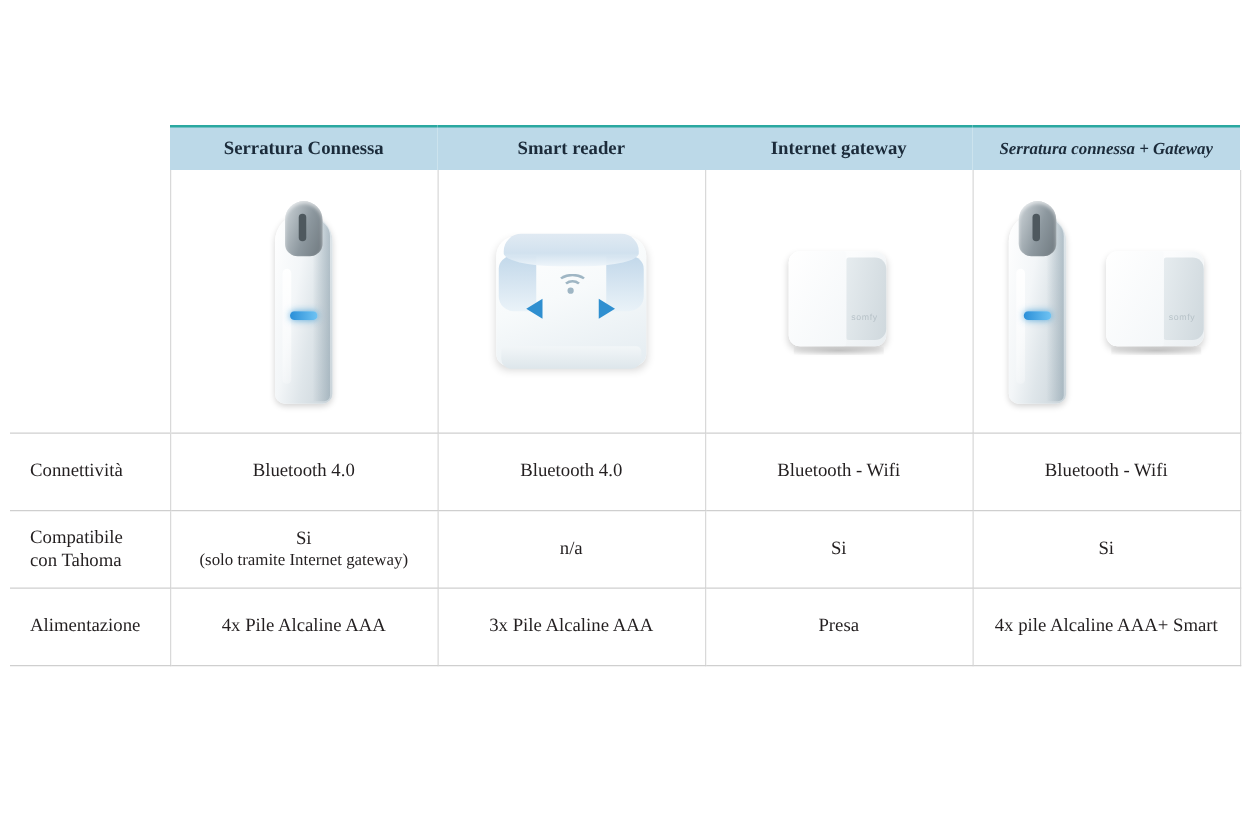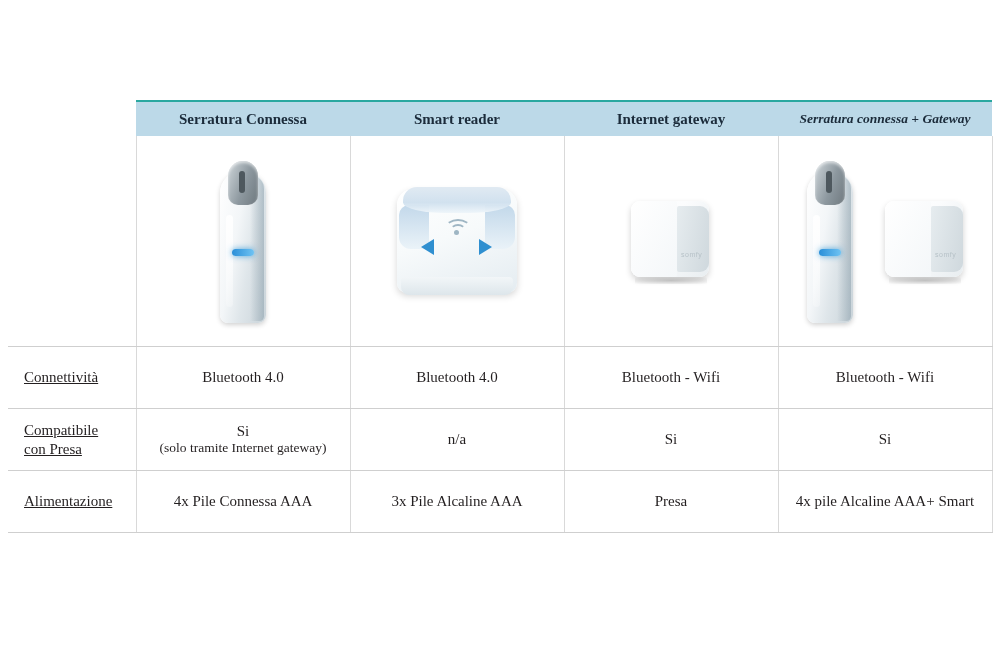--- a/index.html
+++ b/index.html
@@ -94,21 +94,20 @@
     font-family: "Liberation Serif", serif;
     font-size: 15px;
     color: #231f20;
   }
   tr.data-row td.row-label {
     border-left: none;
     border-right: 1px solid #d9d9d9;
     text-align: left;
     padding-left: 16px;
     font-size: 15px;
-    text-decoration: underline;
   }
   td.sans {
     font-family: "Liberation Sans", sans-serif;
     font-size: 12.5px;
   }
   .sub-line {
     display: block;
     font-size: 13.5px;
   }
   .two-line-label {
@@ -394,34 +393,34 @@
       <td class="sans">Bluetooth 4.0</td>
       <td class="sans">Bluetooth 4.0</td>
       <td class="sans">Bluetooth - Wifi</td>
       <td class="sans">Bluetooth - Wifi</td>
     </tr>
 
 
     <tr class="data-row">
       <td class="row-label two-line-label">
         <span>Compatibile</span><br>
-        <span>con Presa</span>
+        <span>con Tahoma</span>
       </td>
       <td>
         <span>Si</span>
         <span class="sub-line">(solo tramite Internet gateway)</span>
       </td>
       <td class="sans">n/a</td>
       <td>Si</td>
       <td>Si</td>
     </tr>
 
     <tr class="data-row">
       <td class="row-label">Alimentazione</td>
-      <td>4x Pile Connessa AAA</td>
+      <td>4x Pile Alcaline AAA</td>
       <td>3x Pile Alcaline AAA</td>
       <td>Presa</td>
       <td>4x pile Alcaline AAA+ Smart</td>
     </tr>
 
   </tbody>
     </table>
 </div>
 
 </body></html>

